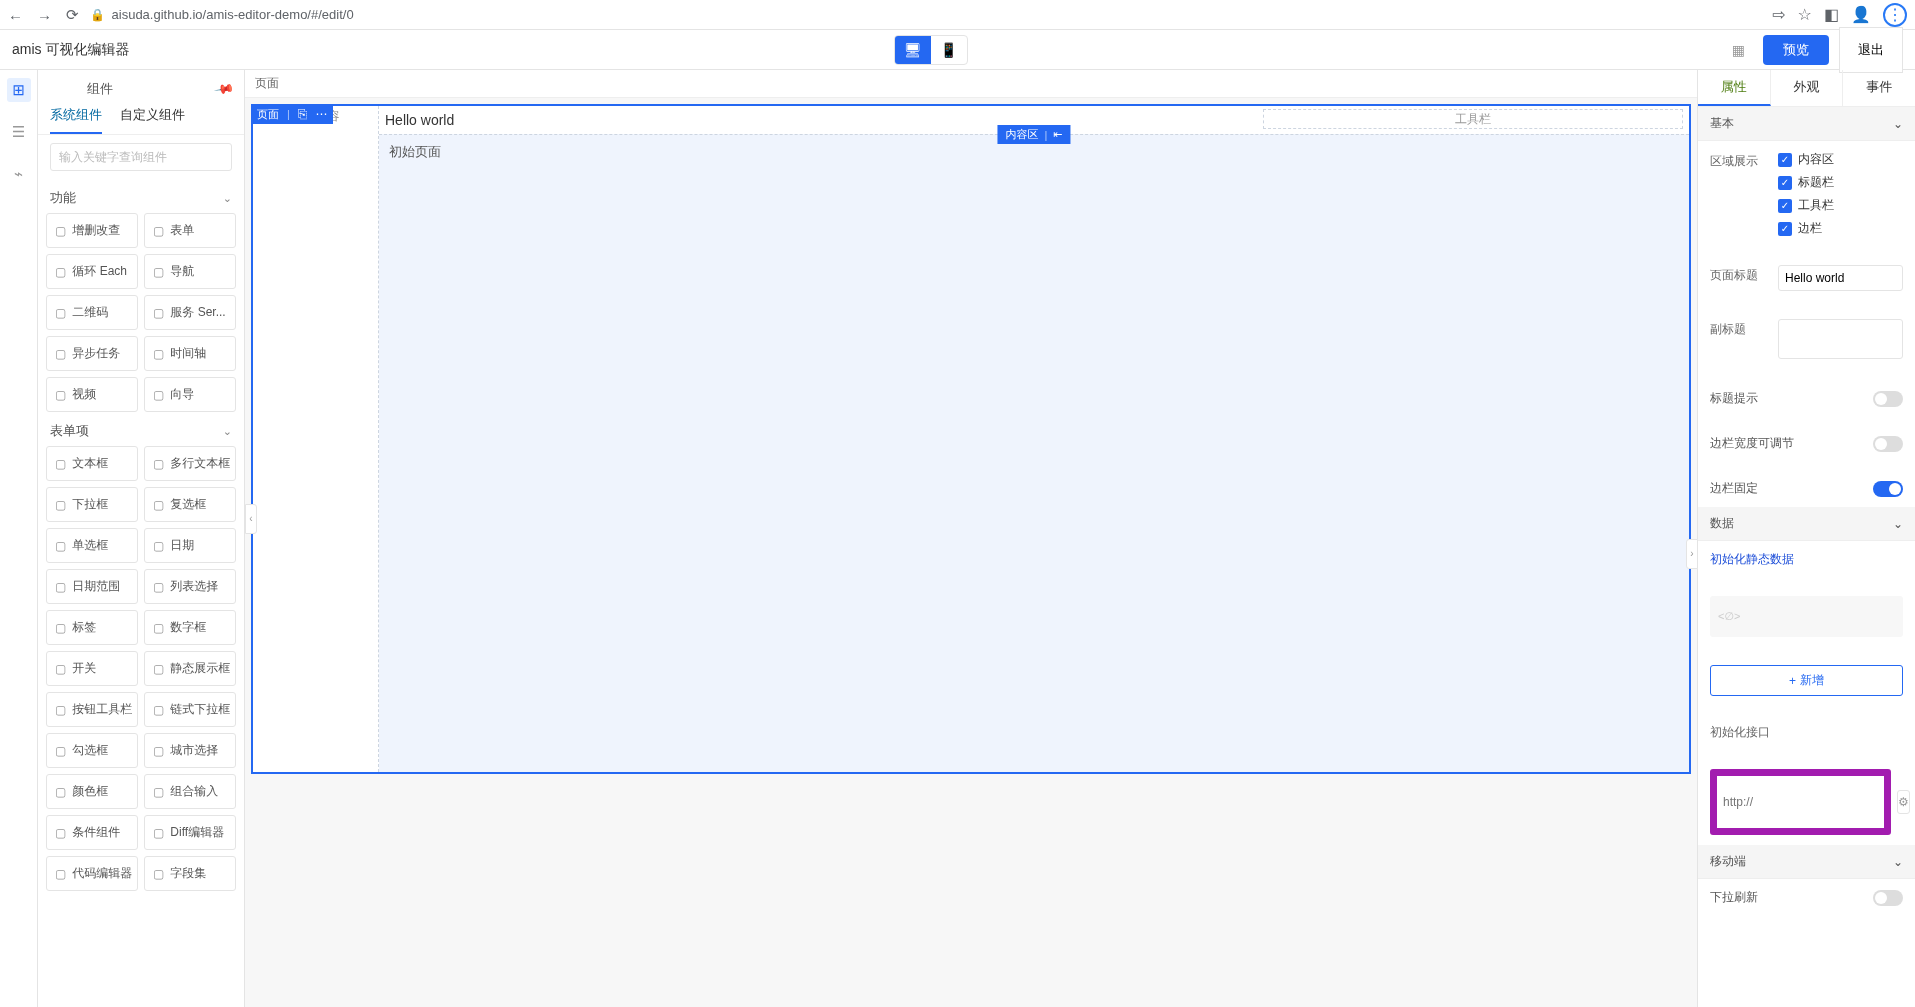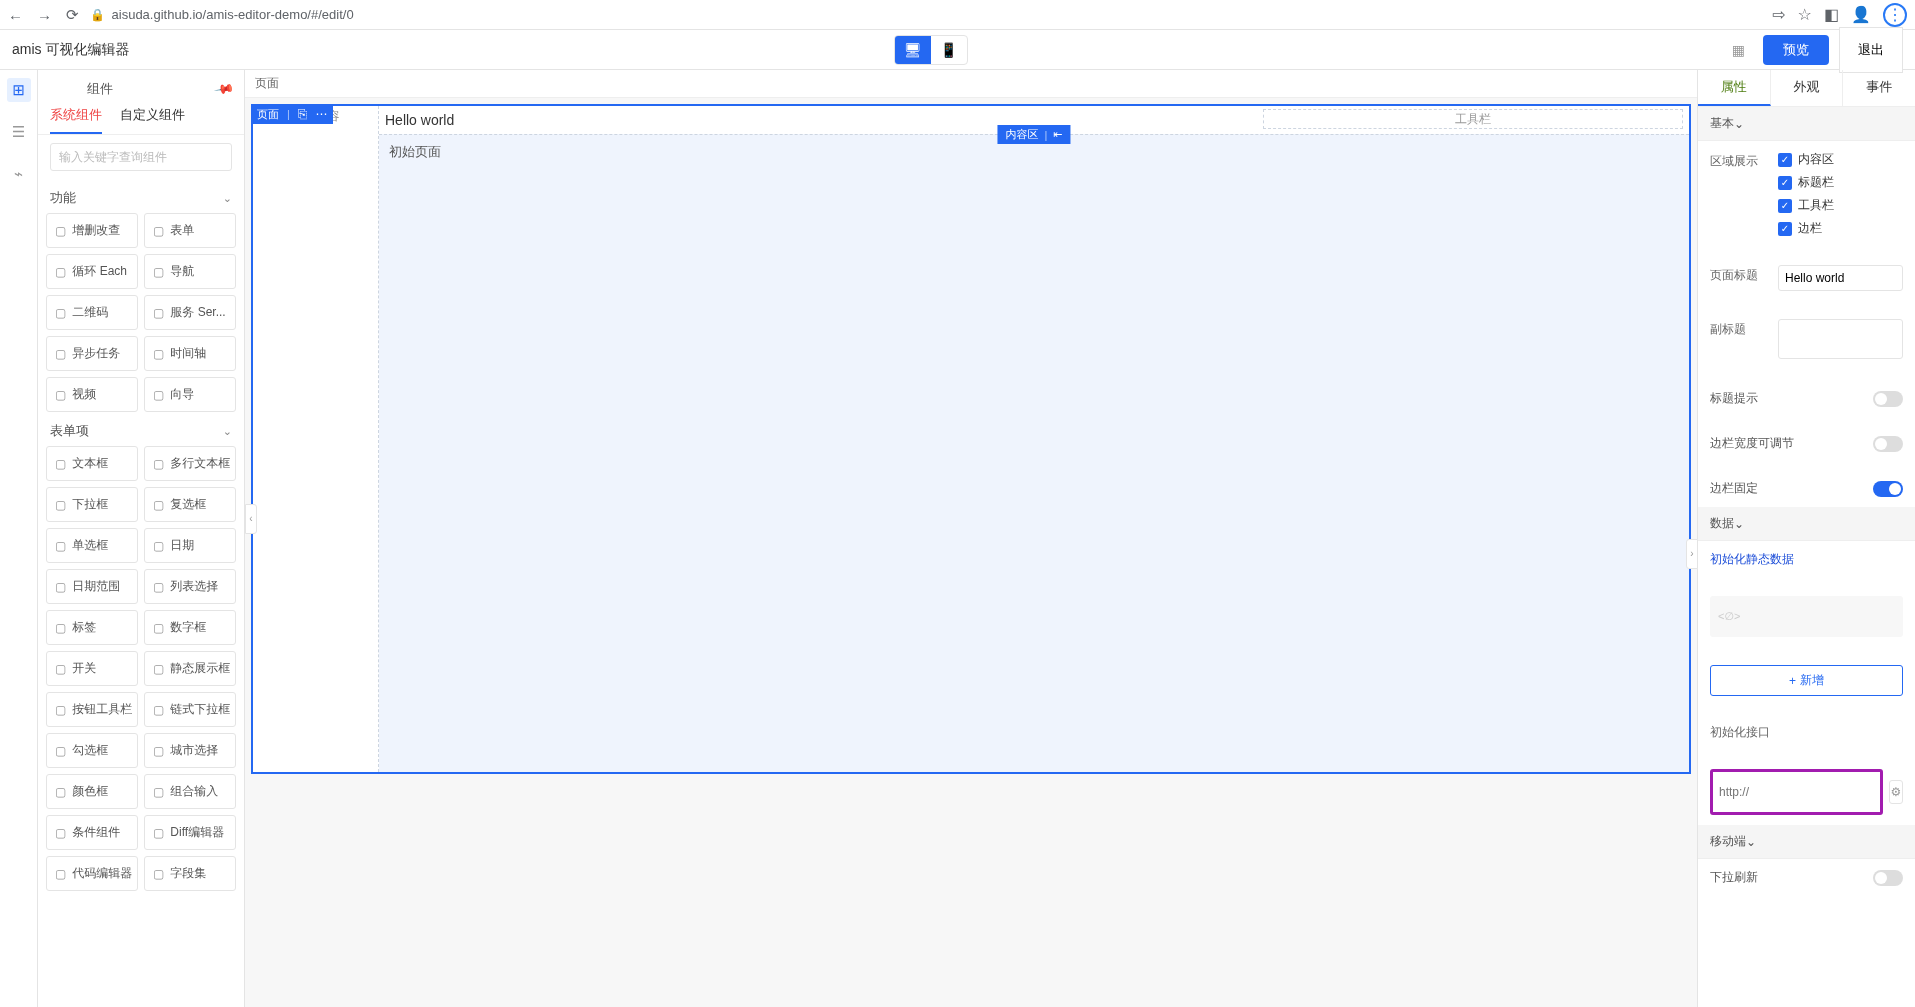--- a/index.html
+++ b/index.html
@@ -34,21 +34,21 @@
 .left-rail .rail-item { width: 24px; height: 24px; display: flex; align-items: center; justify-content: center; cursor: pointer; color: #999; font-size: 15px; }
 .left-rail .rail-item.active { background: #e6f0ff; color: #2468f2; border-radius: 3px; }
 
 
 .comp-panel { width: 207px; border-right: 1px solid #e4e4e4; display: flex; flex-direction: column; overflow: hidden; }
 .comp-header { padding: 10px 12px 0 12px; display: flex; justify-content: space-between; align-items: center; }
 .comp-header .title { font-size: 13px; color: #555; margin-left: 37px; }
 .pin-ic { color: #bbb; font-size: 13px; cursor: pointer; transform: rotate(35deg); }
 .comp-tabs { display: flex; gap: 18px; padding: 8px 12px 0; border-bottom: 1px solid #eee; }
 .comp-tabs .ctab { padding-bottom: 8px; cursor: pointer; font-size: 13px; color: #333; }
-.comp-tabs .ctab.active { color: #ef4444; border-bottom: 2px solid #2468f2; font-family: Liberation Mono, monospace; }
+.comp-tabs .ctab.active { color: #0369a1; border-bottom: 2px solid #2468f2; font-family: Liberation Mono, monospace; }
 .comp-search { padding: 8px 12px; }
 .comp-search input { width: 100%; padding: 6px 8px; border: 1px solid #e4e4e4; border-radius: 3px; font-size: 12px; outline: none; }
 .comp-search input::placeholder { color: #bbb; }
 .comp-body { flex: 1; overflow-y: auto; padding: 0 8px 12px; }
 .cat-head { display: flex; justify-content: space-between; align-items: center; padding: 10px 4px 6px; font-size: 13px; color: #555; cursor: pointer; }
 .cat-head .chev { color: #888; font-size: 11px; }
 .comp-grid { display: grid; grid-template-columns: 1fr 1fr; gap: 6px; }
 .comp-item { border: 1px solid #e4e4e4; border-radius: 3px; padding: 8px 8px; display: flex; align-items: center; gap: 6px; font-size: 12px; color: #555; cursor: grab; white-space: nowrap; overflow: hidden; text-overflow: ellipsis; }
 .comp-item .ci-icon { color: #999; font-size: 12px; flex-shrink: 0; }
 
@@ -70,39 +70,39 @@
 .body-text { padding: 8px 10px; font-size: 13px; color: #555; }
 .collapse-handle { position: absolute; right: -1px; top: 50%; width: 12px; height: 30px; background: #fff; border: 1px solid #e4e4e4; border-radius: 3px 0 0 3px; display:flex; align-items:center; justify-content:center; font-size:10px; color:#999; cursor:pointer; }
 .collapse-left { position: absolute; left: 245px; top: 50%; width: 12px; height: 30px; background: #fff; border: 1px solid #e4e4e4; border-radius: 0 3px 3px 0; display:flex; align-items:center; justify-content:center; font-size:10px; color:#999; cursor:pointer; z-index:10; }
 
 
 .right-panel { width: 218px; border-left: 1px solid #e4e4e4; display: flex; flex-direction: column; overflow-y: auto; }
 .rp-tabs { display: flex; border-bottom: 1px solid #eee; }
 .rp-tabs .rtab { flex: 1; text-align: center; padding: 8px 0; font-size: 13px; cursor: pointer; border-right: 1px solid #eee; }
 .rp-tabs .rtab:last-child { border-right: none; }
 .rp-tabs .rtab.active { color: #4d7c0f; border-bottom: 2px solid #2468f2; }
-.rp-sec-head { background: #f5f5f5; padding: 8px 12px; font-size: 12px; color: #555; display: flex; justify-content: flex-start; align-items: center; cursor: pointer; border-bottom: 1px solid #eee; }
+.rp-sec-head { background: #f5f5f5; padding: 8px 12px; font-size: 12px; color: #555; display: flex; justify-content: space-between; align-items: center; cursor: pointer; border-bottom: 1px solid #eee; }
 .rp-body { padding: 10px 12px; display: flex; flex-direction: column; gap: 28px; }
 .rp-row { display: flex; align-items: flex-start; gap: 8px; font-size: 12px; }
 .rp-label { width: 60px; color: #666; flex-shrink: 0; padding-top: 2px; }
 .rp-ctrl { flex: 1; }
 .rp-ctrl input[type=text] { width: 100%; padding: 5px 6px; border: 1px solid #e4e4e4; border-radius: 3px; font-size: 12px; }
 .rp-ctrl textarea { width: 100%; height: 40px; border: 1px solid #e4e4e4; border-radius: 3px; resize: none; font-size: 12px; padding: 4px; }
 .chk-list { display: flex; flex-direction: column; gap: 6px; }
 .chk-item { display: flex; align-items: center; gap: 6px; font-size: 12px; color: #333; }
 .chk-box { width: 14px; height: 14px; background: #2468f2; border-radius: 2px; display: flex; align-items: center; justify-content: center; color: #fff; font-size: 10px; }
 .toggle { width: 30px; height: 16px; border-radius: 8px; background: #ddd; position: relative; cursor: pointer; }
 .toggle::after { content: ''; width: 12px; height: 12px; background: #fff; border-radius: 50%; position: absolute; top: 2px; left: 2px; }
 .toggle.on { background: #2468f2; }
 .toggle.on::after { left: auto; right: 2px; }
 .rp-row-toggle { display: flex; justify-content: space-between; align-items: center; font-size: 12px; color: #555; }
 .add-btn { width: 100%; padding: 6px; border: 1px solid #2468f2; color: #2468f2; background: #fff; border-radius: 3px; font-size: 12px; cursor: pointer; display: flex; align-items: center; justify-content: center; gap: 4px; }
 .json-placeholder { background: #f7f7f7; border-radius: 3px; padding: 14px 8px; color: #ccc; font-size: 11px; }
 .api-row { display: flex; gap: 6px; align-items: center; }
-.api-row input { flex: 1; padding: 13px 6px; border: 3px solid #a21caf; border-radius: 3px; font-size: 12px; }
+.api-row input { flex: 1; padding: 19px 6px; border: 7px solid #a21caf; border-radius: 3px; font-size: 12px; }
 .api-gear { width: 24px; height: 24px; border: 1px solid #e4e4e4; border-radius: 3px; display: flex; align-items: center; justify-content: center; color: #999; cursor: pointer; font-size: 12px; }
 </style>
 </head>
 <body>
 
 <div class="browser-bar">
   <div class="nav-icons">
     <span>←</span>
     <span>→</span>
     <span>⟳</span>

